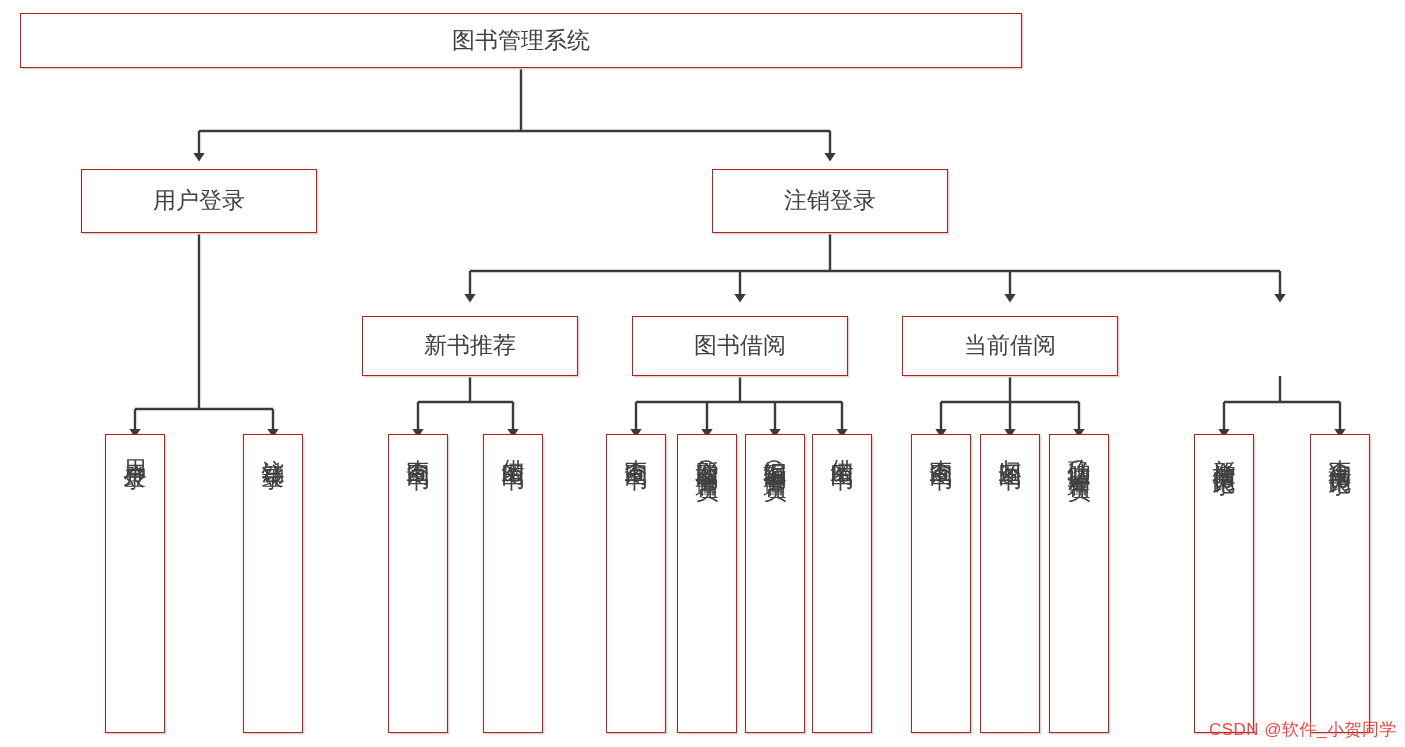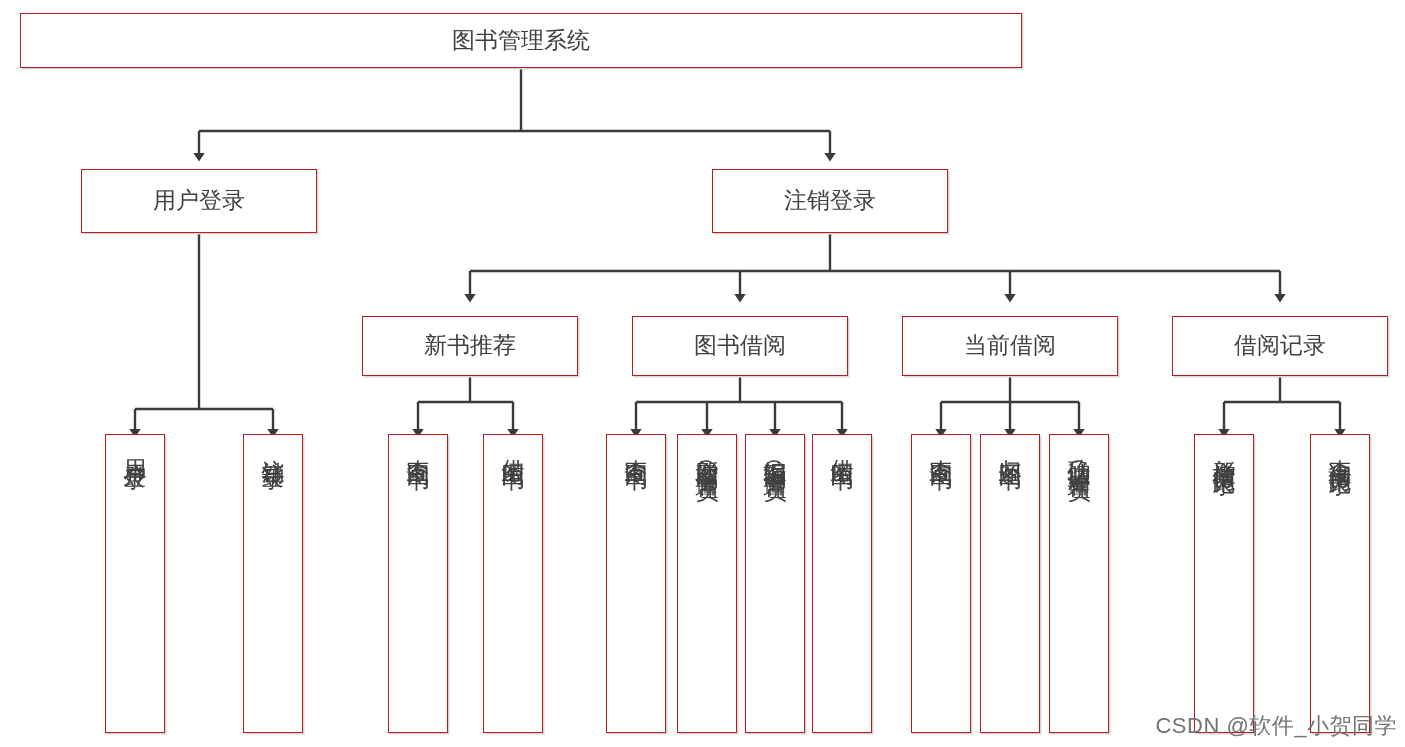--- a/index.html
+++ b/index.html
@@ -67,22 +67,22 @@
     letter-spacing: 3px;
     line-height: 1;
     white-space: nowrap;
   }
 
   
   #watermark {
     position: absolute;
     right: 8px;
     bottom: 6px;
-    font-size: 22px;
-    color: #737373;
+    font-size: 17px;
+    color: #ef4444;
     letter-spacing: 0.5px;
     white-space: nowrap;
     user-select: none;
   }
 </style>
 </head>
 <body>
 
 <div id="canvas">
 
@@ -153,23 +153,20 @@
   </div>
 
   <div class="node branch" style="left:902px; top:316px; width:216px; height:60px;">
     <span class="label">当前借阅</span>
   </div>
 
   <div class="node branch" style="left:632px; top:316px; width:216px; height:60px;">
     <span class="label">图书借阅</span>
   </div>
 
-  <div class="node branch" style="left:1172px; top:316px; width:216px; height:60px;">
-    <span class="label">借阅记录</span>
-  </div>
 
   <div class="node leaf" style="left:105px; top:434px; width:60px; height:299px;">
     <span class="label">用户登录</span>
   </div>
   <div class="node leaf" style="left:243px; top:434px; width:60px; height:299px;">
     <span class="label">注销登录</span>
   </div>
 
   <div class="node leaf" style="left:388px; top:434px; width:60px; height:299px;">
     <span class="label">查询图书</span>

